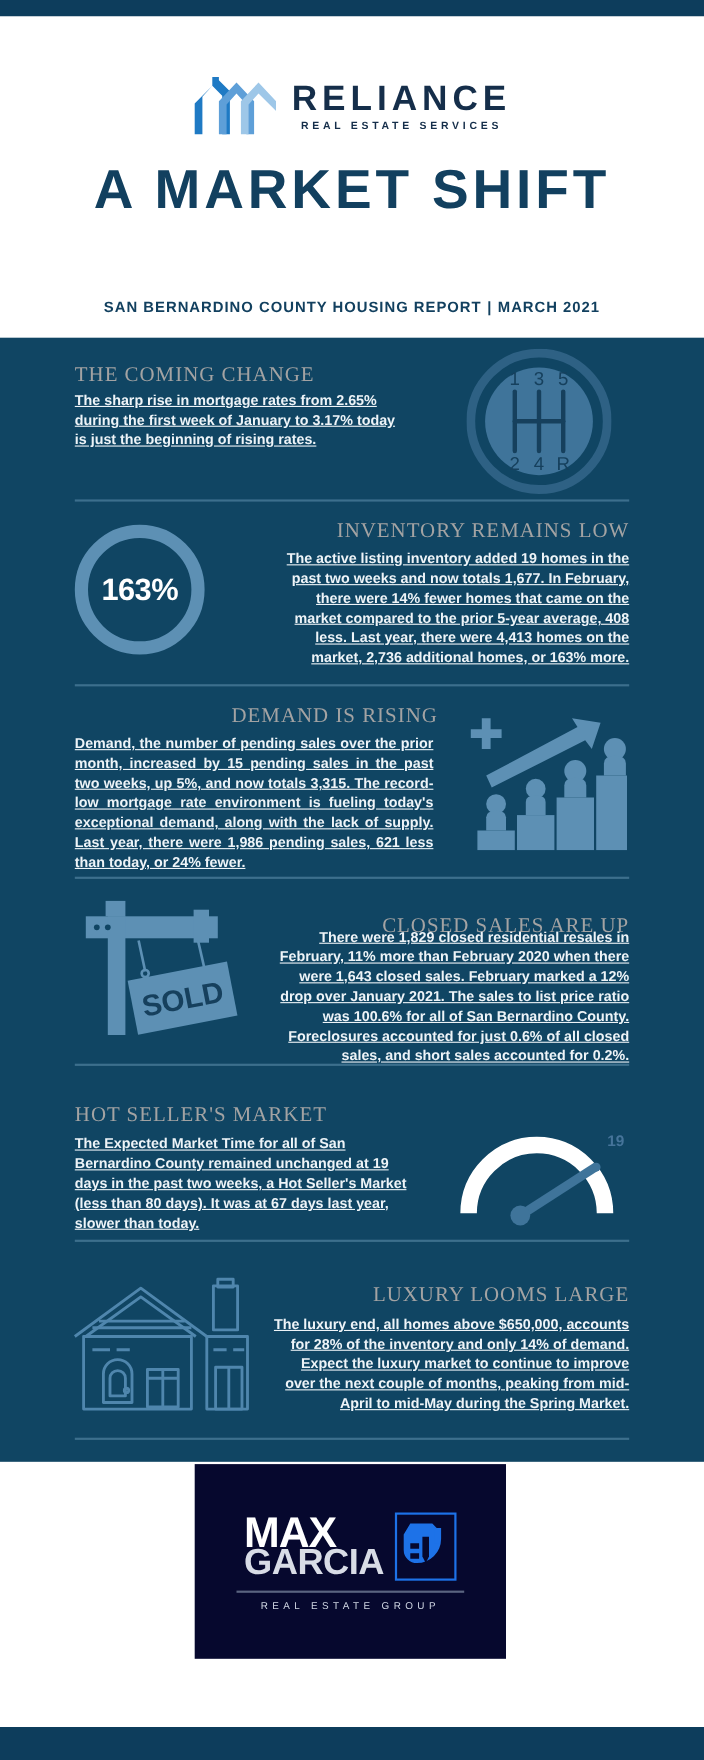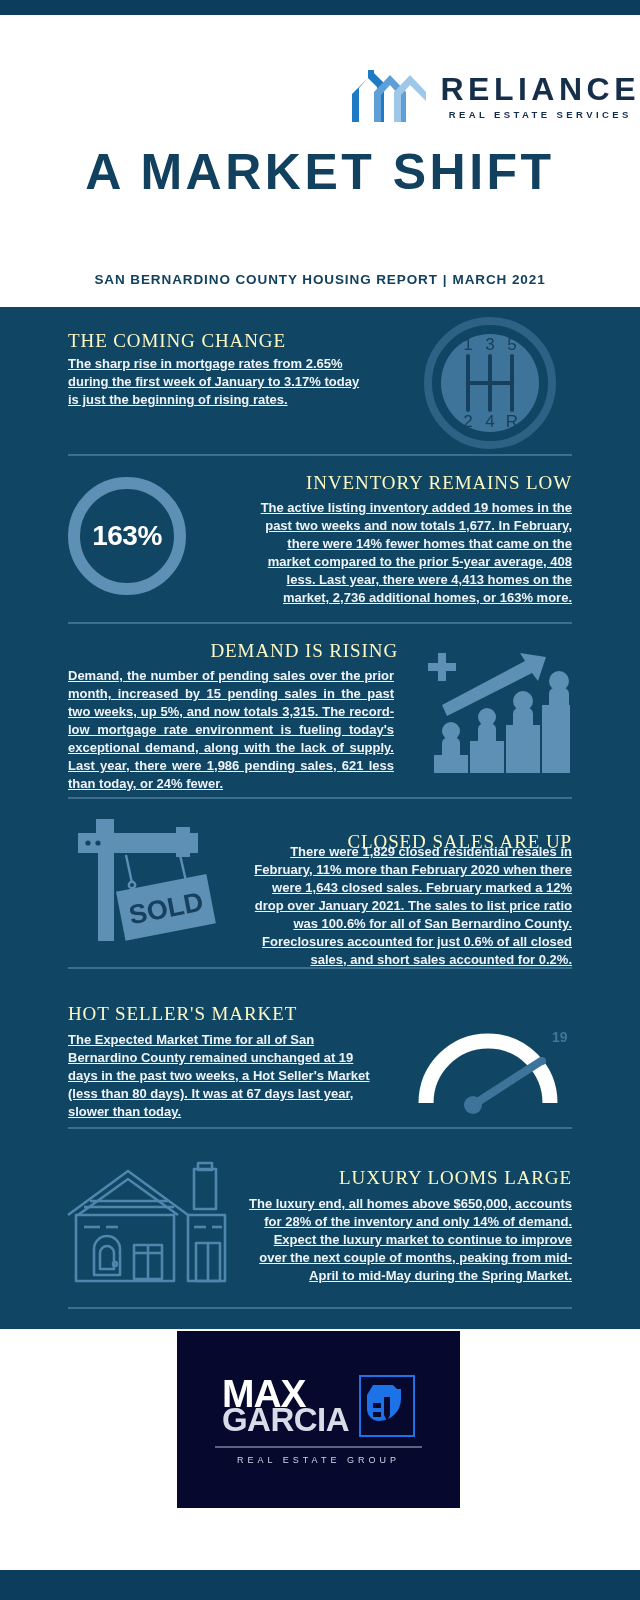--- a/index.html
+++ b/index.html
@@ -32,21 +32,21 @@
   
   .header {
     position: absolute; left: 0; top: 15px;
     width: 640px; height: 292px;
     background: #ffffff;
     text-align: center;
   }
   .brand-logo {
     position: absolute; left: 0; top: 45px;
     width: 640px; height: 72px;
-    display: flex; align-items: center; justify-content: flex-end;
+    display: flex; align-items: center; justify-content: center;
     gap: 14px;
   }
   .brand-mark { width: 76px; height: 56px; display: block; }
   .brand-words { text-align: left; line-height: 1; }
   .brand-name {
     font-size: 32px; font-weight: 700; letter-spacing: 4.5px;
     color: #152e4a; font-family: "Liberation Sans", sans-serif;
   }
   .brand-sub {
     font-size: 9.5px; font-weight: 700; letter-spacing: 3.4px;
@@ -76,21 +76,21 @@
   .section { position: absolute; width: 640px; }
   .rule {
     position: absolute; height: 2px;
     background: rgba(122,169,199,0.42);
   }
 
   .sec-head {
     font-size: 19px;
     font-weight: 400;
     letter-spacing: 0.9px;
-    color: #fef9c3;
+    color: #a3a3a3;
     font-family: "Liberation Serif", serif;
   }
   .sec-body {
     font-size: 13px;
     font-weight: 700;
     line-height: 18px;
     color: #eef4f8;
     font-family: "Liberation Sans", sans-serif;
     text-decoration: underline;
   }

